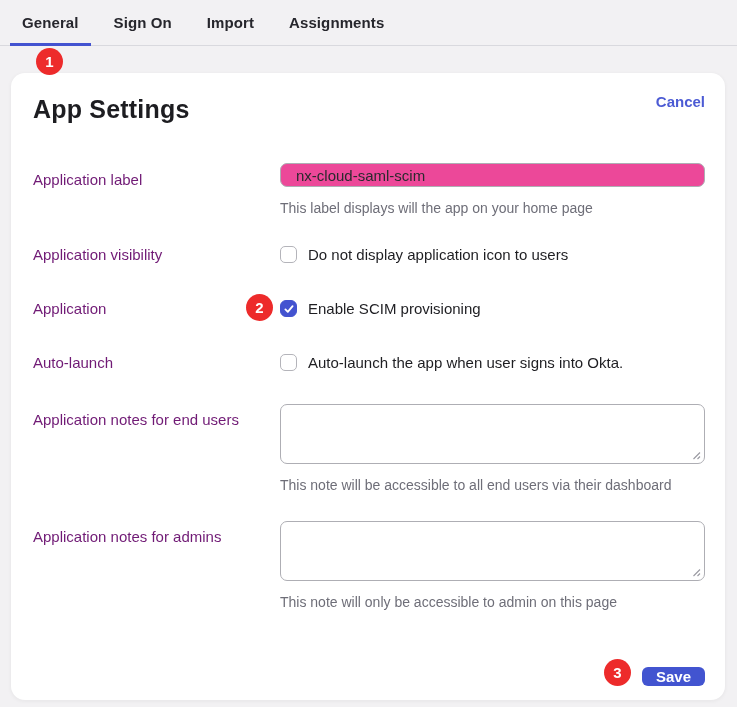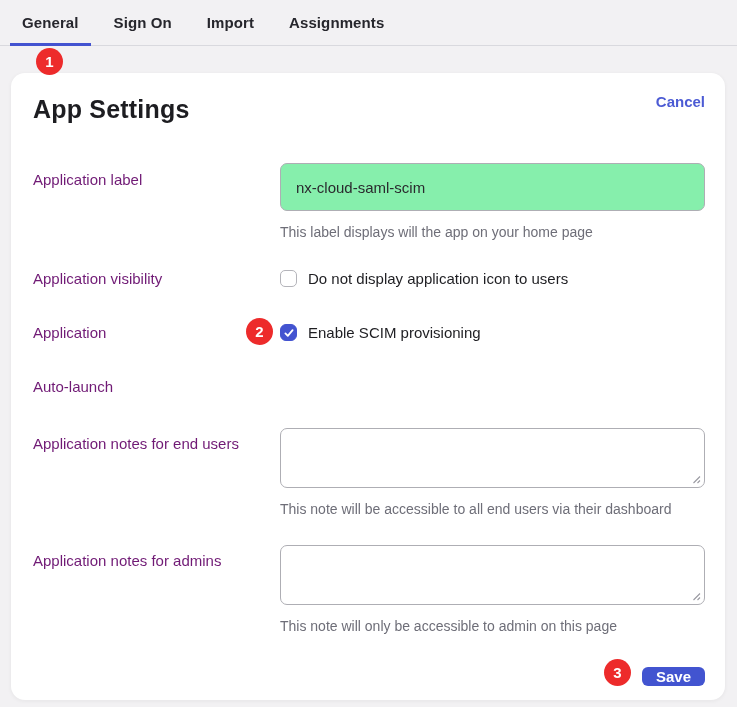--- a/index.html
+++ b/index.html
@@ -98,28 +98,28 @@
     width: 247px;
     flex: 0 0 247px;
     font-size: 15px;
     line-height: 20px;
     color: #701a75;
   }
   .row-control { flex: 1; position: relative; }
 
   .text-input {
     width: 100%;
-    height: 48px;
+    height: 24px;
     border: 1px solid #aeaeb4;
     border-radius: 7px;
     padding: 0 15px;
     font-family: "Liberation Sans", sans-serif;
     font-size: 15px;
     color: #2a2a2e;
-    background: #86efac;
+    background: #ec4899;
     outline: none;
     display: block;
   }
   .helper {
     margin-top: 12px;
     font-size: 14px;
     line-height: 18px;
     color: #6e6e78;
   }
 
@@ -271,20 +271,28 @@
               <path d="M3.2 8.6l3.2 3.2 6.4-7.6" stroke="#fff" stroke-width="2.4" fill="none" stroke-linecap="round" stroke-linejoin="round"></path>
             </svg>
         </span>
         <span class="checkbox-text">Enable SCIM provisioning</span>
       </div>
     </div>
   </div>
 
   <div class="row mb31">
     <div class="row-label">Auto-launch</div>
+    <div class="row-control">
+      <div class="checkbox-line">
+        <span class="checkbox">
+          
+        </span>
+        <span class="checkbox-text">Auto-launch the app when user signs into Okta.</span>
+      </div>
+    </div>
   </div>
 
   <div class="row mb27">
     <div class="row-label pt6">Application notes for end users</div>
     <div class="row-control">
       <div class="textarea-wrap">
         <textarea class="textarea" style=""></textarea>
         <span class="resize-grip">
           <svg width="11" height="11" viewBox="0 0 11 11">
               <path d="M10 3.5L3.5 10 M10 7.5L7.5 10" stroke="#9a9aa2" stroke-width="1.1" fill="none"></path>

